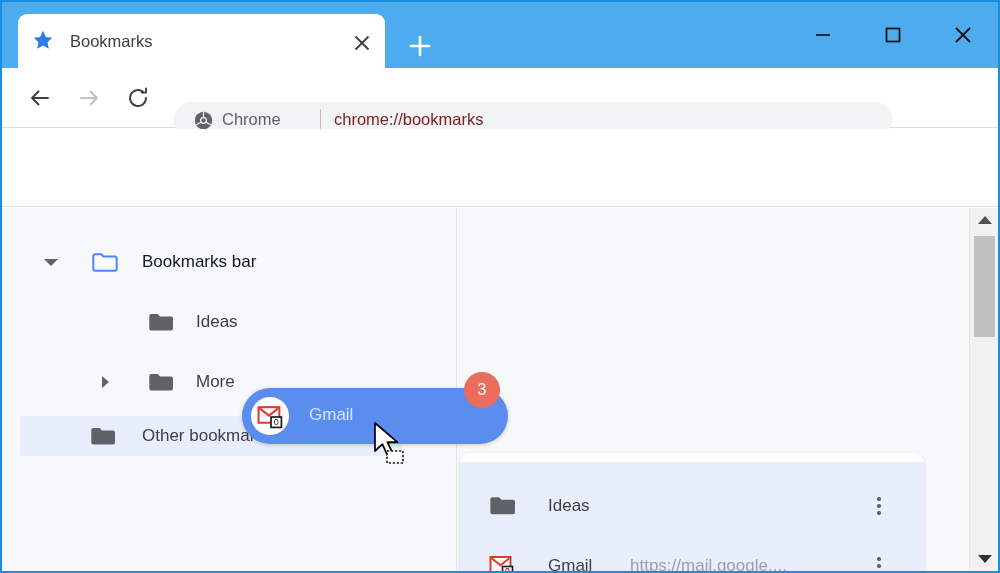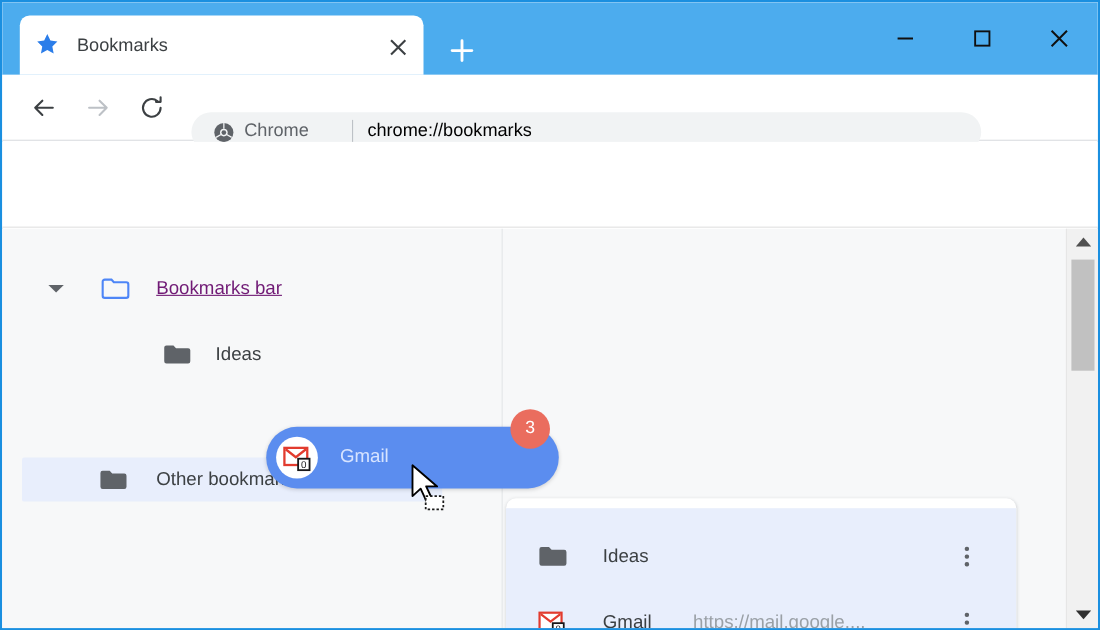--- a/index.html
+++ b/index.html
@@ -90,21 +90,21 @@
   #omni-chrome-text {
     position: absolute; left: 48px; top: 8px;
     font-size: 16.5px; color: #5f6368;
   }
   #omni-divider {
     position: absolute; left: 146px; top: 7px;
     width: 1px; height: 22px; background: #bdc1c6;
   }
   #omni-url {
     position: absolute; left: 160px; top: 8px;
-    font-size: 16.5px; color: #000000;
+    font-size: 16.5px; color: #7f1d1d;
     white-space: nowrap; overflow: hidden;
   }
 
   #star-btn {
     position: absolute; left: 838px; top: 78px;
     width: 32px; height: 32px; cursor: pointer;
     display: flex; align-items: center; justify-content: center;
   }
   #avatar {
     position: absolute; left: 897px; top: 80px;
@@ -186,21 +186,21 @@
     position: absolute; left: 82px;
     width: 0; height: 0;
     border-top: 6.5px solid transparent;
     border-bottom: 6.5px solid transparent;
     border-left: 7.5px solid #5f6368;
   }
   .tree-label {
     position: absolute;
     font-size: 17px; white-space: nowrap;
   }
-  .tree-label.blue { color: #701a75; text-decoration: underline; }
+  .tree-label.blue { color: #0f172a; }
   .tree-label.dark { color: #3c4043; }
 
   
   .folder-ico { position: absolute; width: 26px; height: 21px; }
 
   
   #card {
     position: absolute; left: 458px; top: 245px;
     width: 464px; height: 328px;
     background: #ffffff;
@@ -445,20 +445,29 @@
 
       <div class="tree-row" id="tree-ideas">
         <span class="folder-ico" style="left:128px;">
           <svg width="26" height="21" viewBox="0 0 26 21">
             <path d="M1.3 4 a2 2 0 0 1 2-2 h6.4 l2.3 2.5 h11 a2 2 0 0 1 2 2 v10 a2 2 0 0 1 -2 2 h-19.7 a2 2 0 0 1 -2 -2 Z" fill="#5f6368"></path>
           </svg>
         </span>
         <span class="tree-label dark" style="left:176px;">Ideas</span>
       </div>
 
+      <div class="tree-row" id="tree-more">
+        <span class="caret-right"></span>
+        <span class="folder-ico" style="left:128px;">
+          <svg width="26" height="21" viewBox="0 0 26 21">
+            <path d="M1.3 4 a2 2 0 0 1 2-2 h6.4 l2.3 2.5 h11 a2 2 0 0 1 2 2 v10 a2 2 0 0 1 -2 2 h-19.7 a2 2 0 0 1 -2 -2 Z" fill="#5f6368"></path>
+          </svg>
+        </span>
+        <span class="tree-label dark" style="left:176px;">More</span>
+      </div>
 
       <div class="tree-row" id="tree-other">
         <span class="folder-ico" style="left:70px;">
           <svg width="26" height="21" viewBox="0 0 26 21">
             <path d="M1.3 4 a2 2 0 0 1 2-2 h6.4 l2.3 2.5 h11 a2 2 0 0 1 2 2 v10 a2 2 0 0 1 -2 2 h-19.7 a2 2 0 0 1 -2 -2 Z" fill="#5f6368"></path>
           </svg>
         </span>
         <span class="tree-label dark" style="left:122px;">Other bookmarks</span>
       </div>
     </div>

